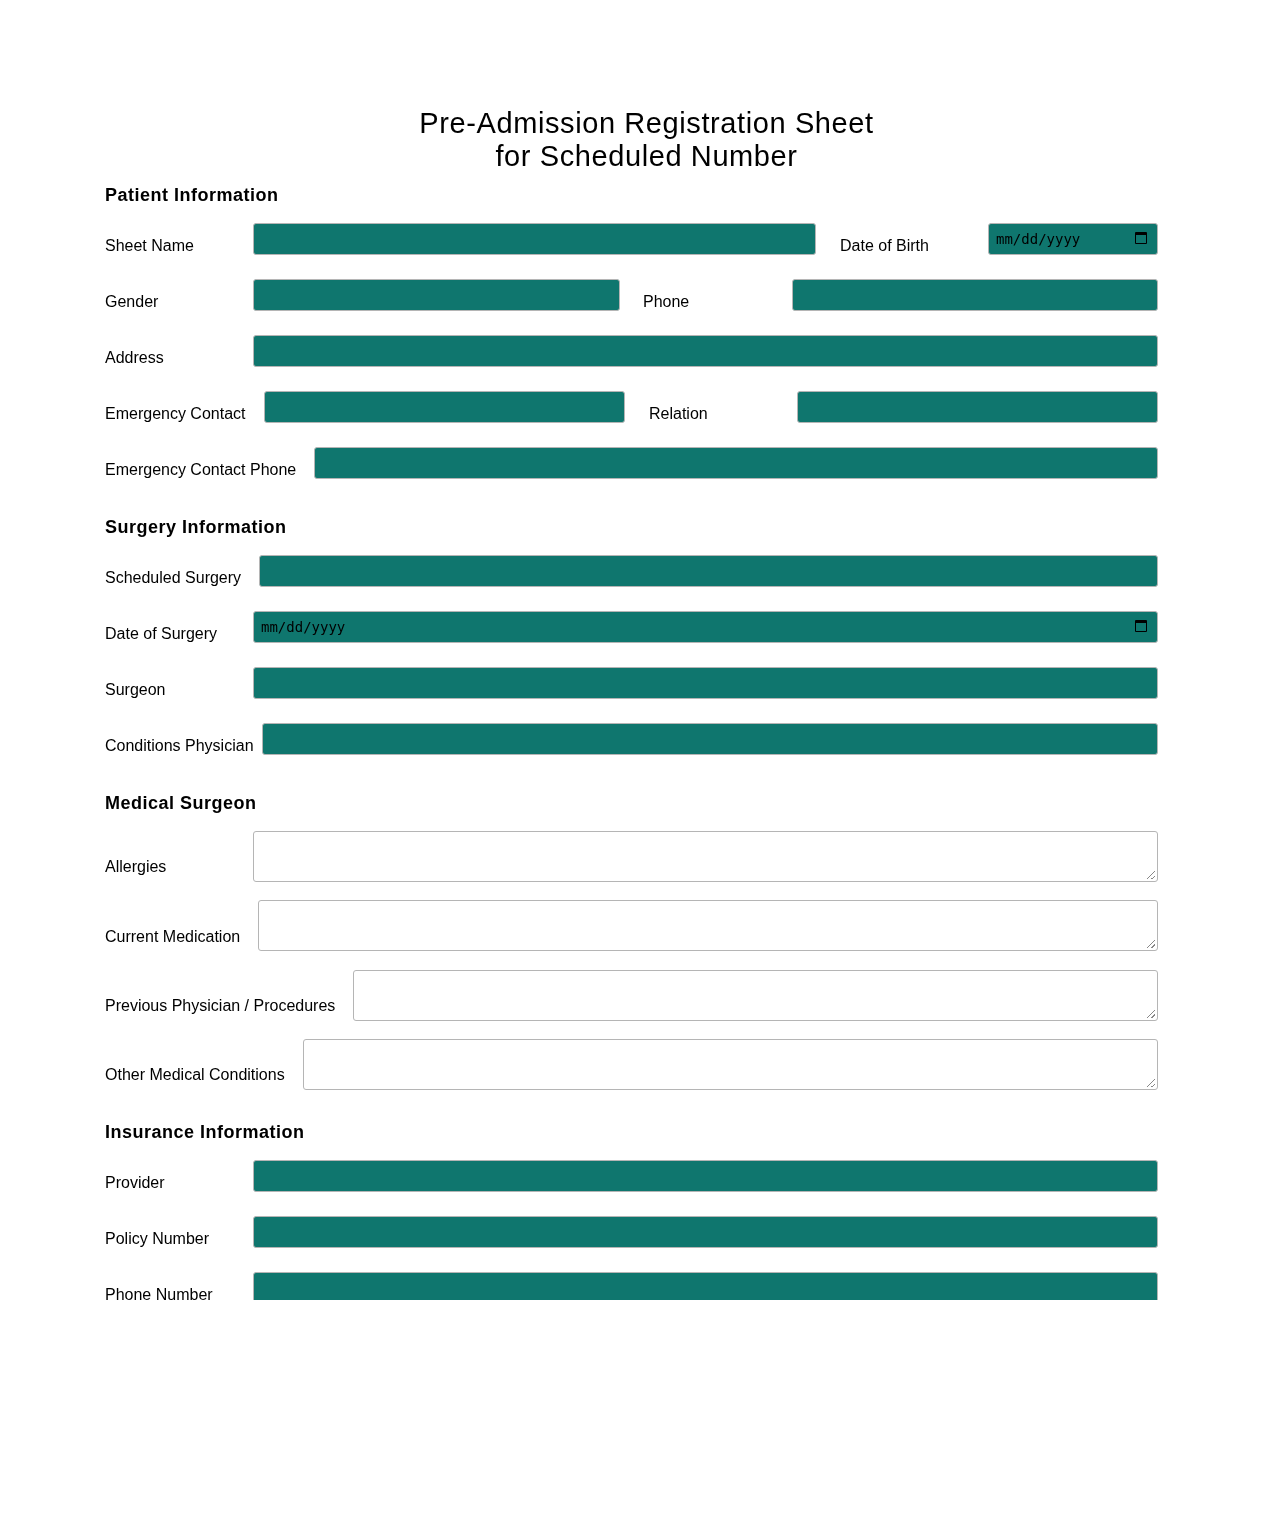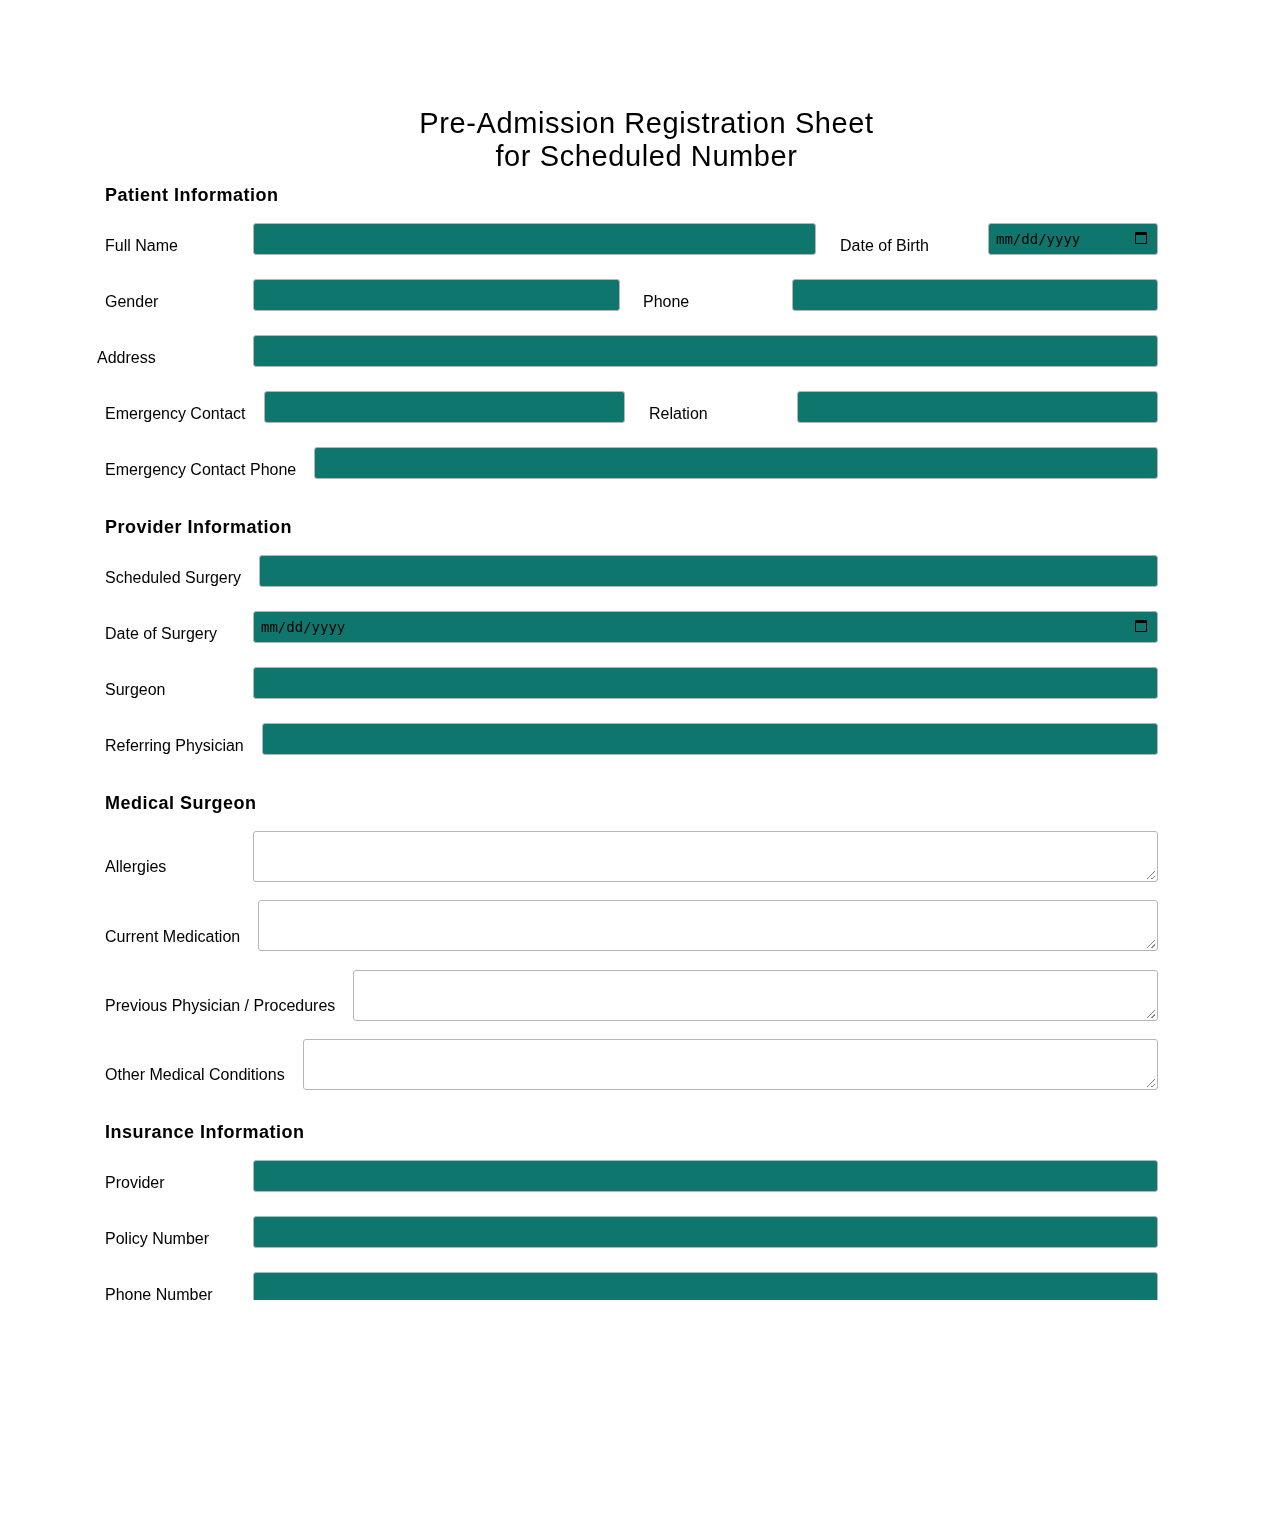--- a/index.html
+++ b/index.html
@@ -19,59 +19,59 @@
 <body>
 
 <div class="page">
   <h1>
     <span>Pre-Admission Registration Sheet</span><br>
     <span>for Scheduled Number</span>
   </h1>
 
   <h2 style="top:185px">Patient Information</h2>
 
-  <span class="lbl" style="left:105px;top:237px">Full Name</span>
+  <span class="lbl" style="left:105px;top:237px">Sheet Name</span>
   <div class="inp" style="left:253px;top:223px;width:563px"></div>
   <span class="lbl" style="left:840px;top:237px">Date of Birth</span>
   <div class="inp" style="left:988px;top:223px;width:170px">
     <span class="date-text">mm/dd/yyyy</span>
     <span class="cal"></span>
   </div>
 
   <span class="lbl" style="left:105px;top:293px">Gender</span>
   <div class="inp" style="left:253px;top:279px;width:367px"></div>
   <span class="lbl" style="left:643px;top:293px">Phone</span>
   <div class="inp" style="left:792px;top:279px;width:366px"></div>
 
-  <span class="lbl" style="left:97px;top:349px">Address</span>
+  <span class="lbl" style="left:105px;top:349px">Address</span>
   <div class="inp" style="left:253px;top:335px;width:905px"></div>
 
   <span class="lbl" style="left:105px;top:405px">Emergency Contact</span>
   <div class="inp" style="left:264px;top:391px;width:361px"></div>
   <span class="lbl" style="left:649px;top:405px">Relation</span>
   <div class="inp" style="left:797px;top:391px;width:361px"></div>
 
   <span class="lbl" style="left:105px;top:461px">Emergency Contact Phone</span>
   <div class="inp" style="left:314px;top:447px;width:844px"></div>
 
-  <h2 style="top:517px">Provider Information</h2>
+  <h2 style="top:517px">Surgery Information</h2>
 
   <span class="lbl" style="left:105px;top:569px">Scheduled Surgery</span>
   <div class="inp" style="left:259px;top:555px;width:899px"></div>
 
   <span class="lbl" style="left:105px;top:625px">Date of Surgery</span>
   <div class="inp" style="left:253px;top:611px;width:905px">
     <span class="date-text">mm/dd/yyyy</span>
     <span class="cal"></span>
   </div>
 
   <span class="lbl" style="left:105px;top:681px">Surgeon</span>
   <div class="inp" style="left:253px;top:667px;width:905px"></div>
 
-  <span class="lbl" style="left:105px;top:737px">Referring Physician</span>
+  <span class="lbl" style="left:105px;top:737px">Conditions Physician</span>
   <div class="inp" style="left:262px;top:723px;width:896px"></div>
 
   <h2 style="top:793px">Medical Surgeon</h2>
 
   <span class="lbl" style="left:105px;top:858px">Allergies</span>
   <div class="ta" style="left:253px;top:831px;width:905px">
       <span class="grip"></span>
     </div>
 
   <span class="lbl" style="left:105px;top:928px">Current Medication</span>

